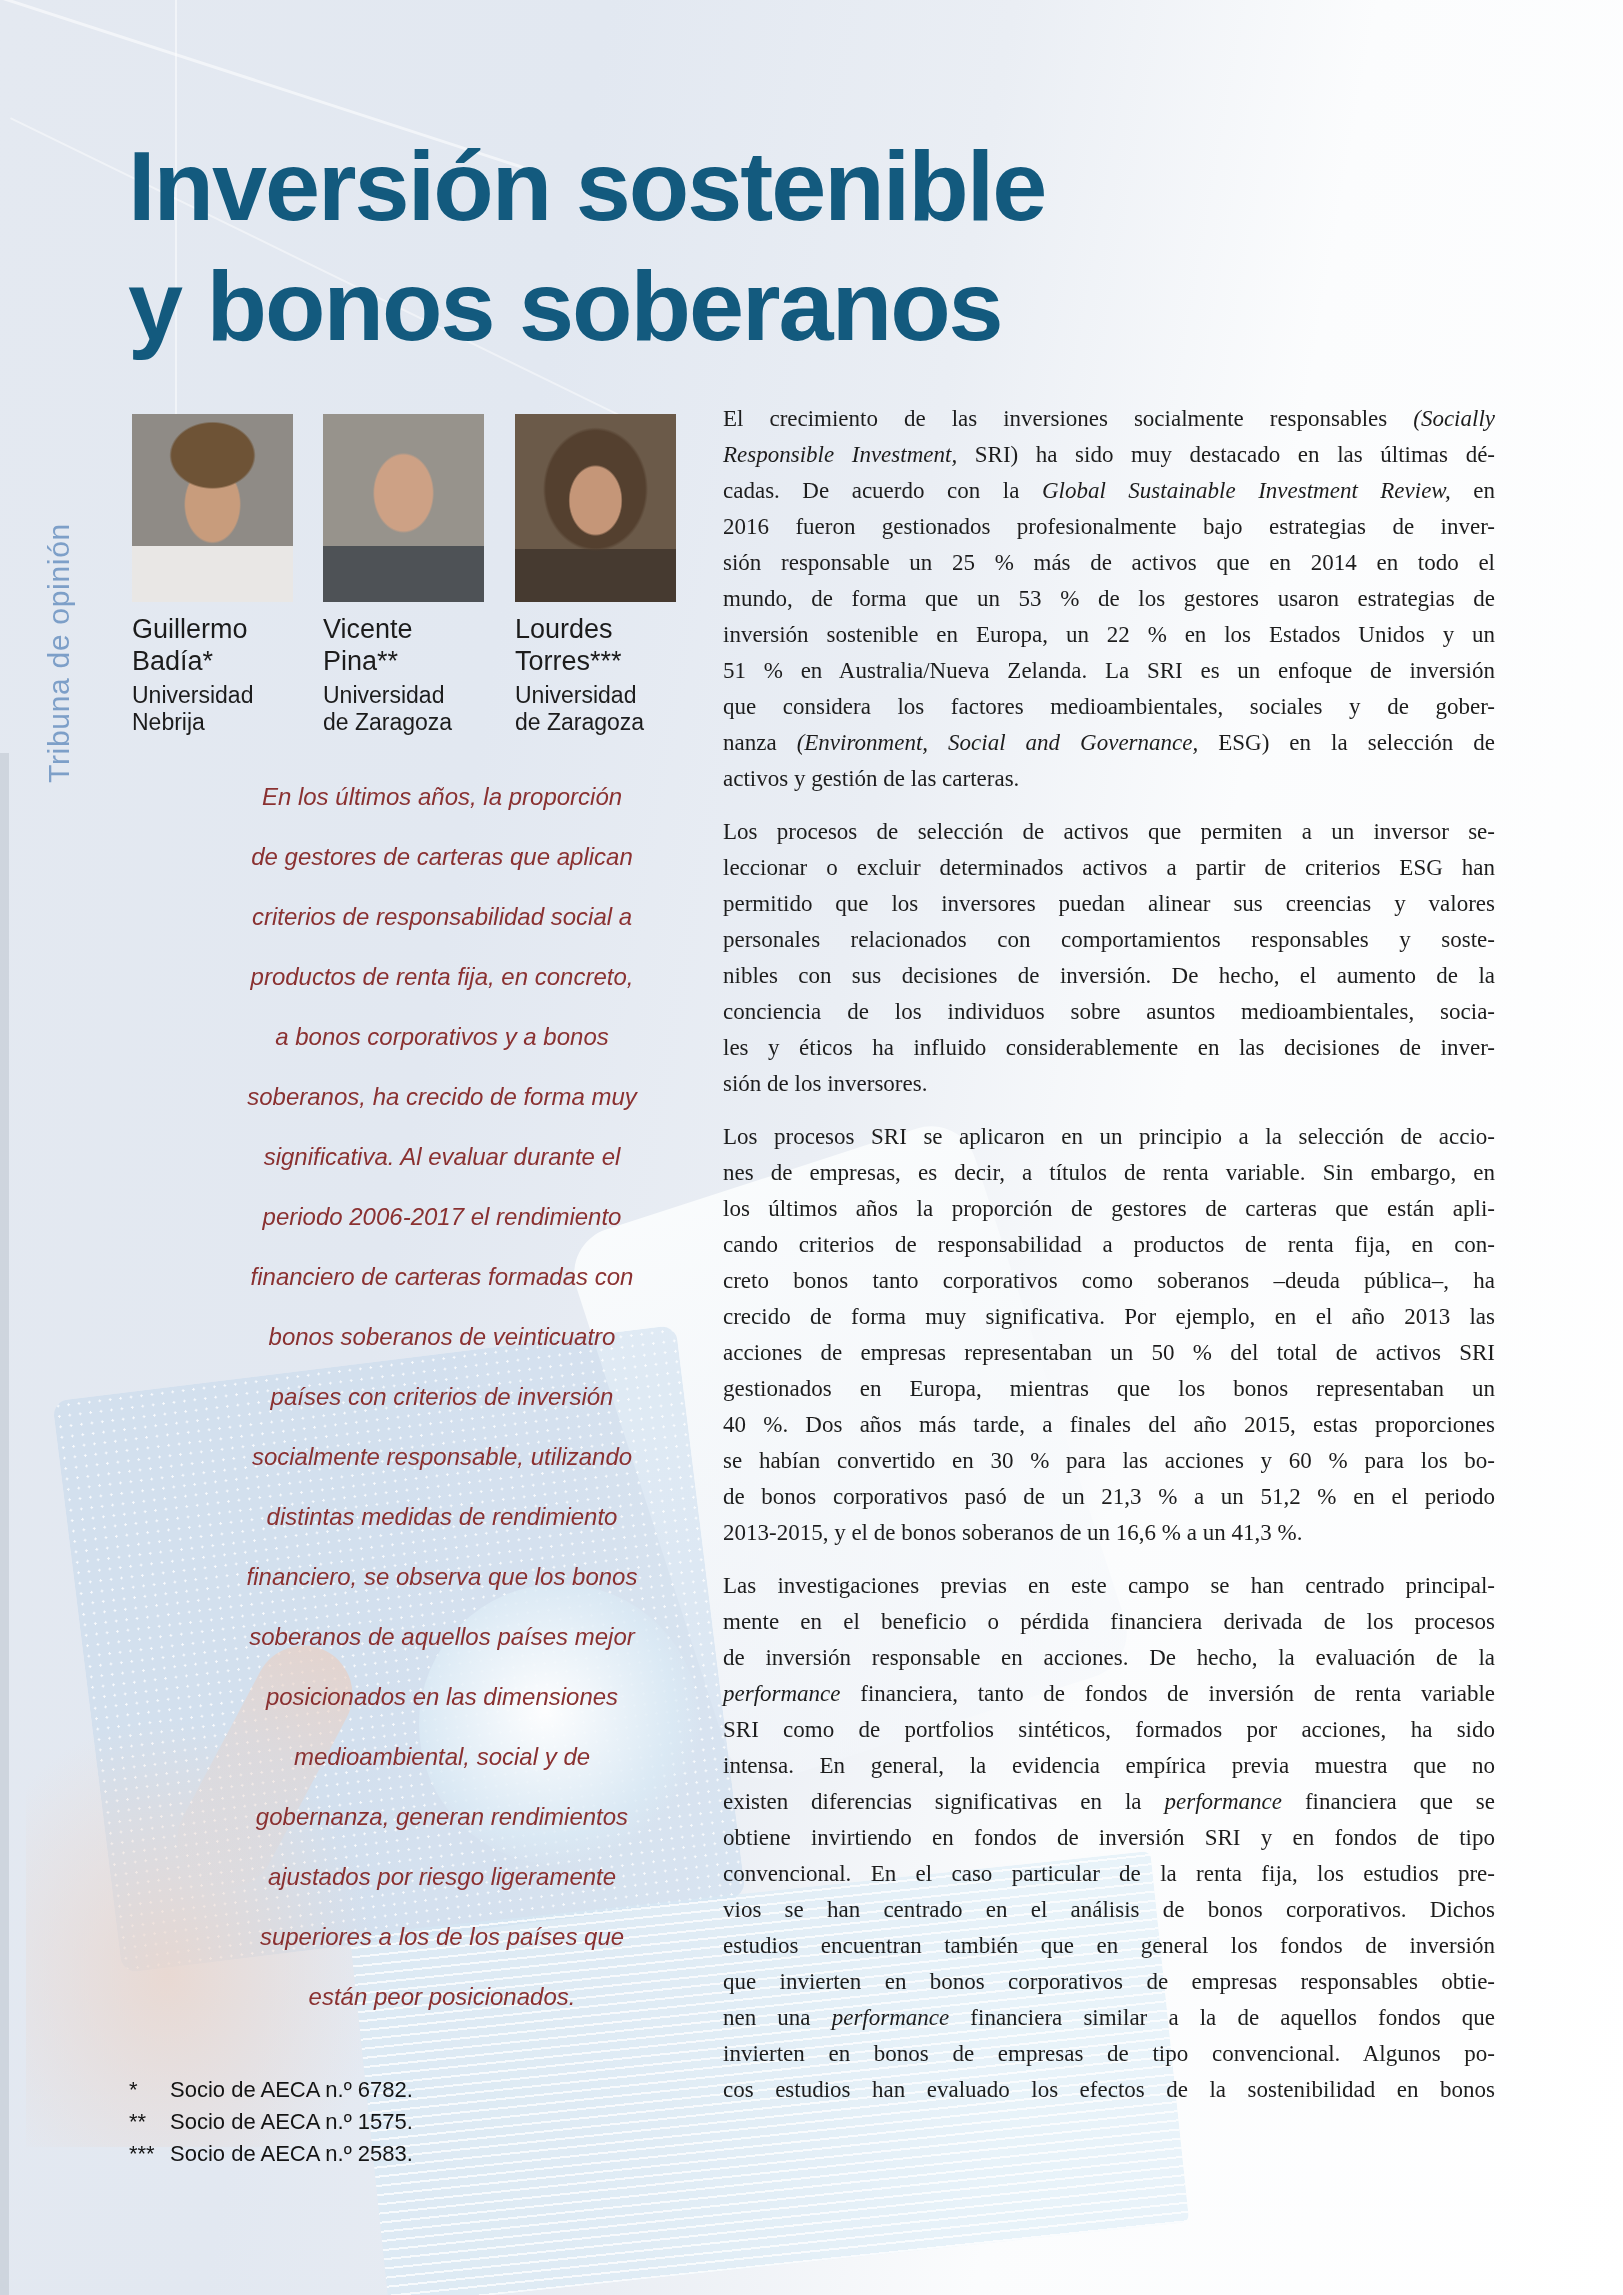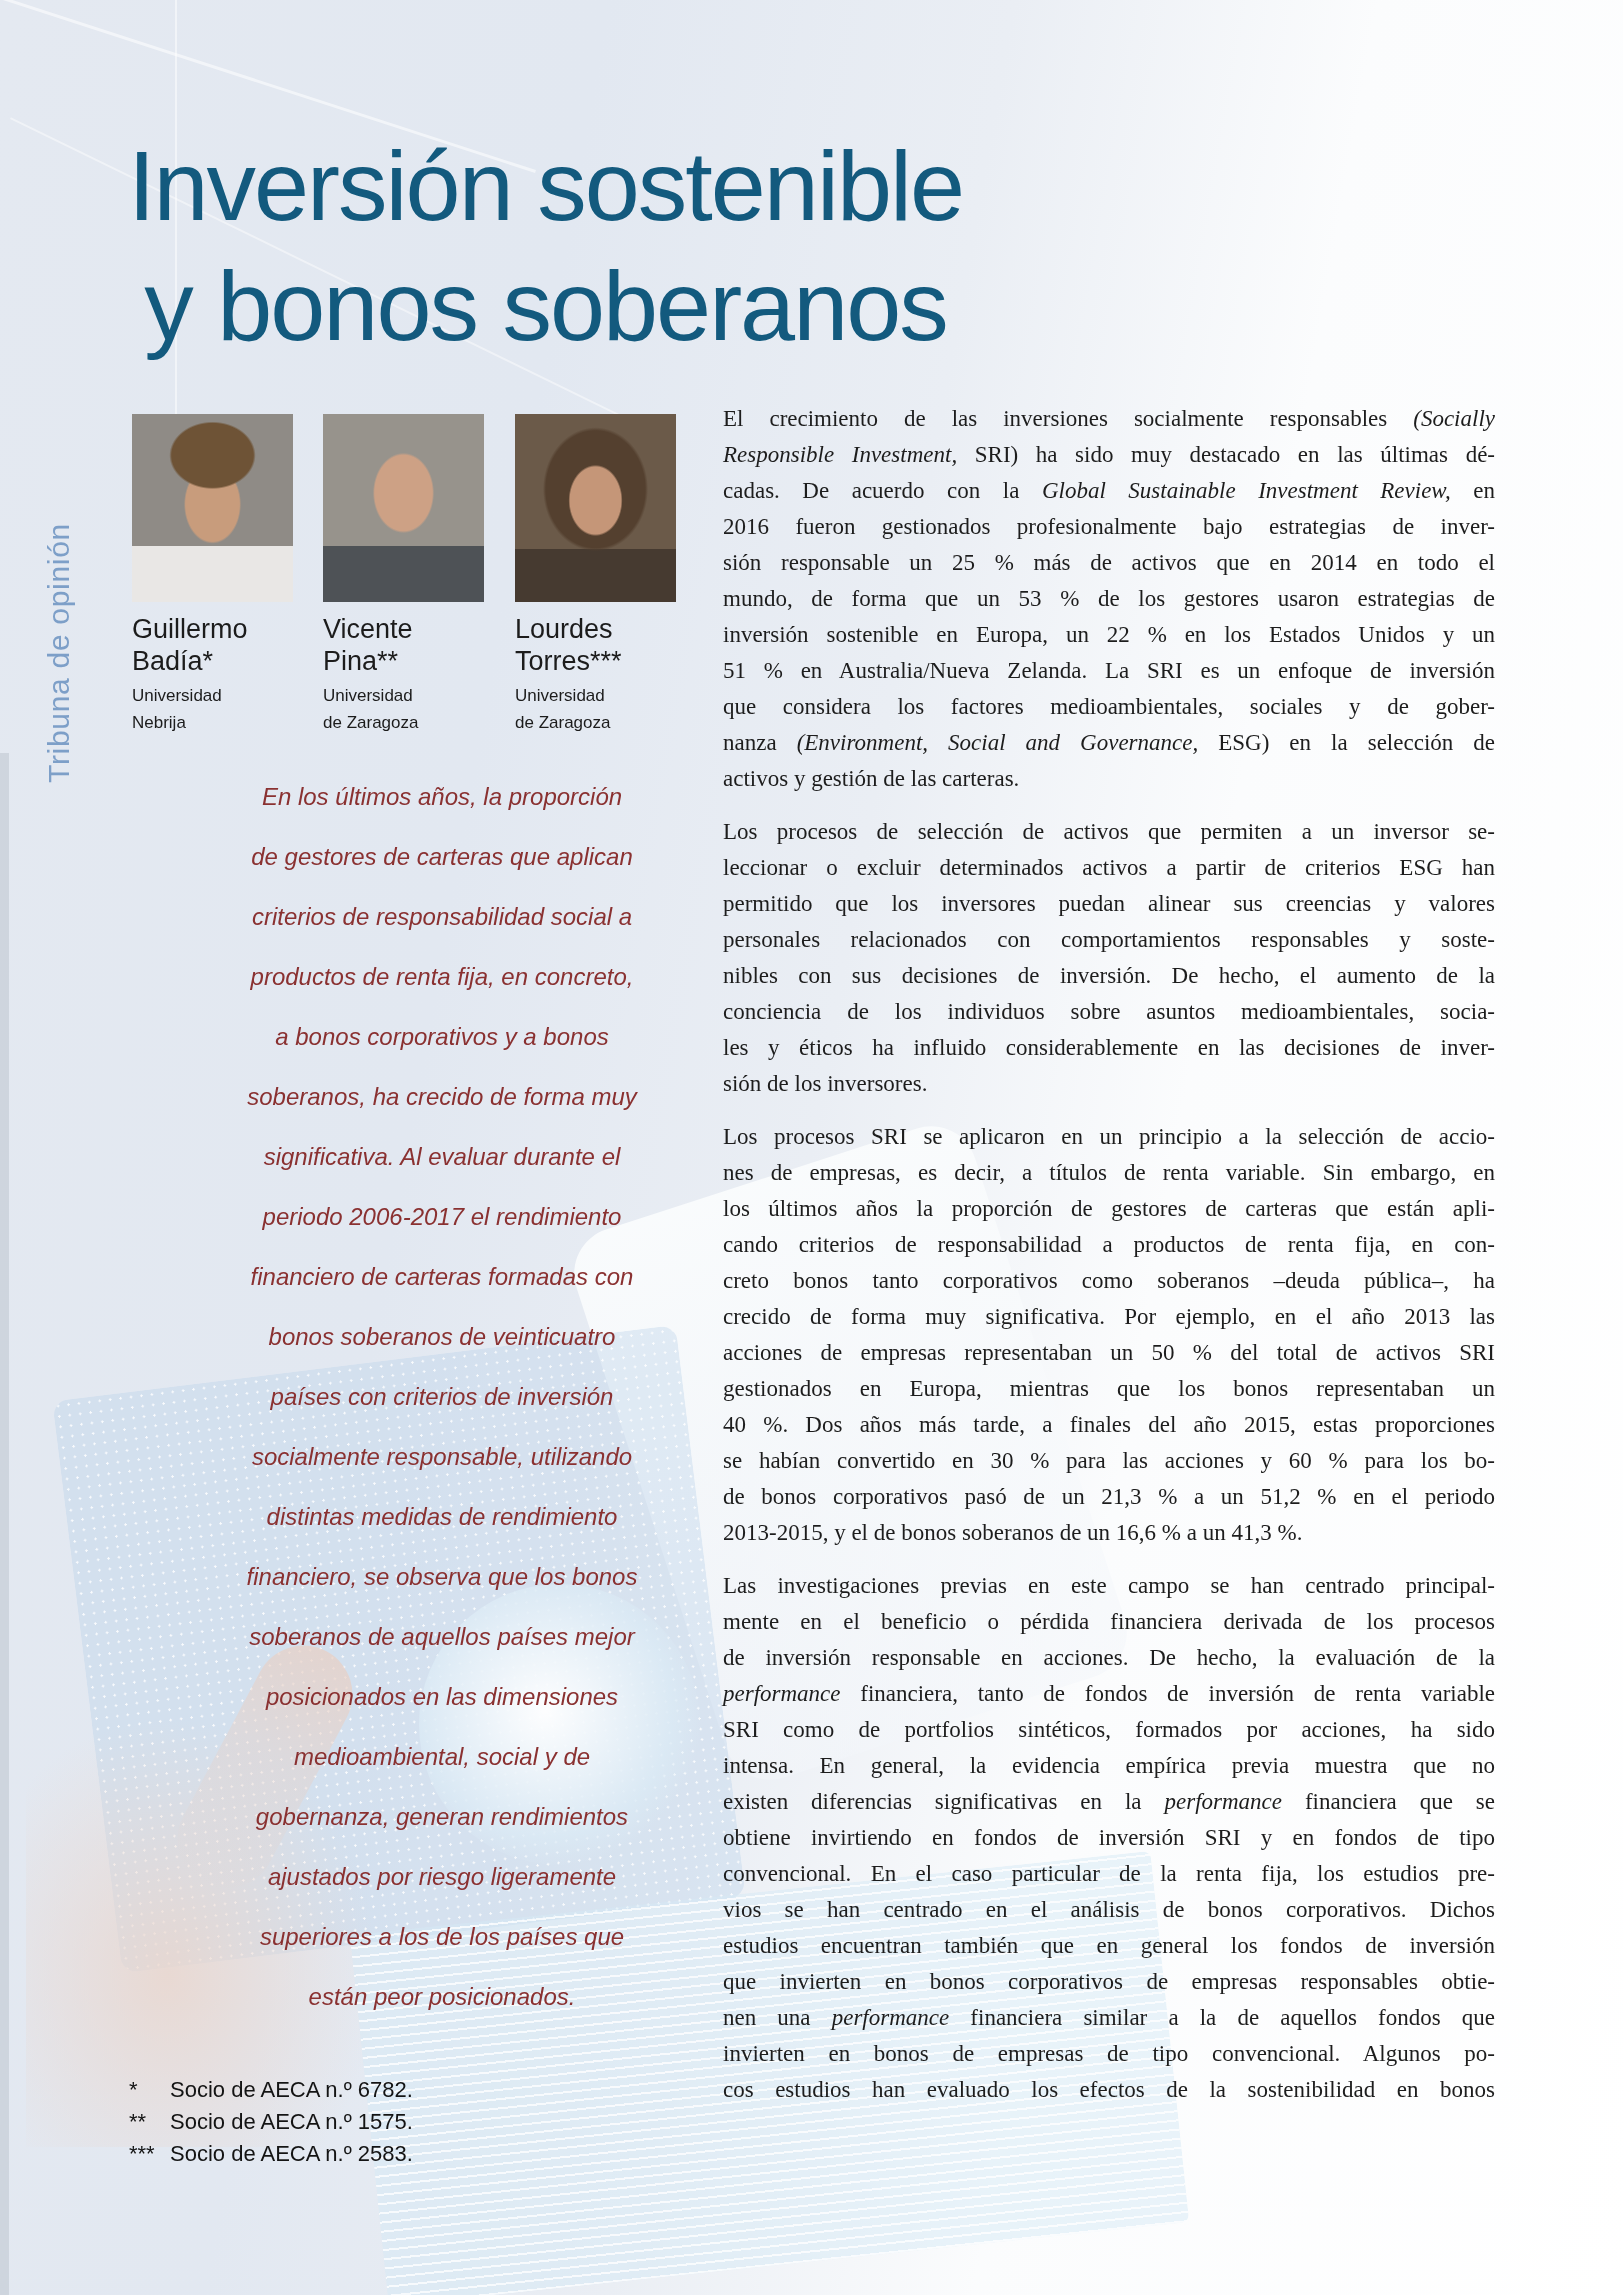--- a/index.html
+++ b/index.html
@@ -48,21 +48,21 @@
   .photo-2 { left:323px; background:
       radial-gradient(ellipse 45px 59px at 50% 42%, #cda185 0 64%, rgba(205,161,133,0) 68%),
       linear-gradient(180deg, #97938c 0 70%, #4e5256 70% 100%); }
   .photo-3 { left:515px; background:
       radial-gradient(ellipse 41px 54px at 50% 46%, #c59678 0 62%, rgba(197,150,120,0) 66%),
       radial-gradient(ellipse 73px 86px at 50% 40%, #54402f 0 68%, rgba(84,64,47,0) 72%),
       linear-gradient(180deg, #6b5a49 0 72%, #463a30 72% 100%); }
 
   .author-name { position:absolute; top:613px; width:183px; font-size:27px; font-weight:normal;
     line-height:32px; color:#1c1c1c; white-space:pre-line; }
-  .author-aff { position:absolute; top:682px; width:183px; font-size:17px;
+  .author-aff { position:absolute; top:682px; width:183px; font-size:23px;
     line-height:27px; color:#1c1c1c; white-space:pre-line; }
   .a1 { left:132px; } .a2 { left:323px; } .a3 { left:515px; }
 
   .pull-quote {
     position:absolute; left:128px; top:767px; width:628px;
     font-size:24px; line-height:60px; font-style:italic; color:#8a3131; white-space:pre-line;text-align:center;
   }
   .footnotes { position:absolute; left:129px; top:2074px; font-size:22px; line-height:32px; color:#141414; }
   .footnote { display:flex; }
   .fn-marker { width:41px; }
@@ -88,21 +88,21 @@
   <div class="decor decor-globe"></div>
   <div class="decor decor-hand"></div>
   <div class="decor decor-finger"></div>
   <div class="decor decor-binary"></div>
   <div class="decor decor-edge"></div>
 
   <div class="content">
 
     <div class="section-label">Tribuna de opinión</div>
 
-    <h1 class="page-title" style="margin:0; font-weight:normal;text-align:center;">Inversión sostenible
+    <h1 class="page-title" style="margin:0; font-weight:bold;">Inversión sostenible
 y bonos soberanos</h1>
 
     <div class="photo photo-1"></div>
     <div class="photo photo-2"></div>
     <div class="photo photo-3"></div>
 
     <div class="author-name a1">Guillermo
 Badía*</div>
     <div class="author-name a2">Vicente
 Pina**</div>

